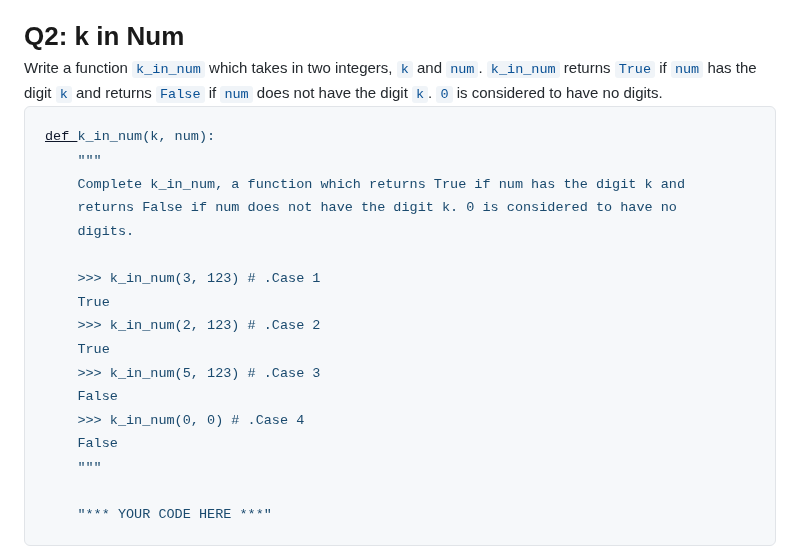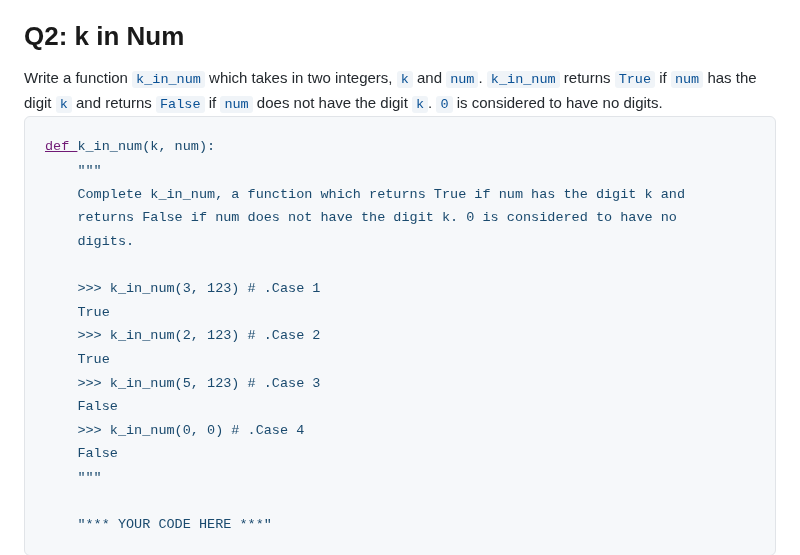--- a/index.html
+++ b/index.html
@@ -16,21 +16,21 @@
       font-size: 15px;
       line-height: 1.6;
       width: 800px;
       min-height: 555px;
     }
 
     h1 {
       font-size: 26px;
       font-weight: 700;
       color: #1a1a1a;
-      margin-bottom: 12px;
+      margin-bottom: 2px;
       line-height: 1.3;
     }
 
     .description {
       font-size: 15px;
       color: #24292e;
       line-height: 1.65;
     }
 
     .description code {
@@ -49,21 +49,21 @@
       padding: 18px 20px;
       font-family: 'SFMono-Regular', Consolas, 'Liberation Mono', Menlo, monospace;
       font-size: 13.5px;
       color: #1a4a6e;
       line-height: 1.75;
       white-space: pre;
       overflow-x: auto;
     }
 
     .code-block .kw {
-      color: #701a75;
+      color: #0f172a;
       font-weight: normal;
       text-decoration: underline;
     }
 
     .code-block .fn-name {
       color: #1a4a6e;
     }
   </style>
 </head>
 <body>

